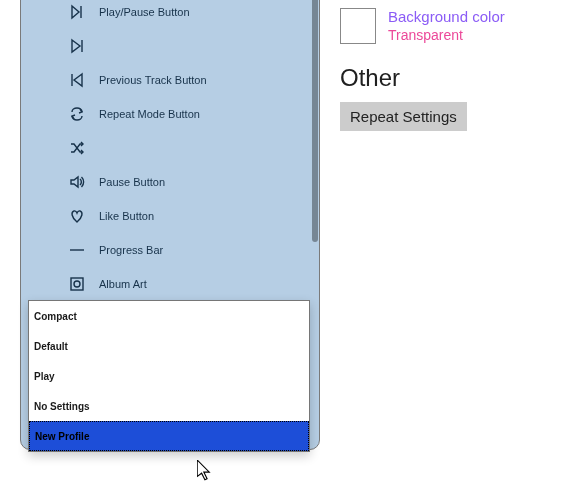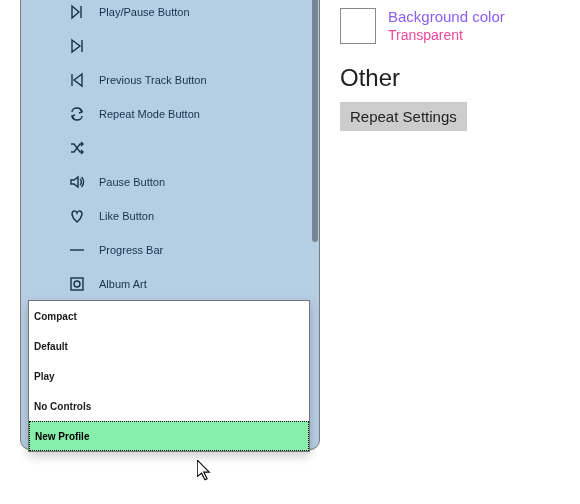--- a/index.html
+++ b/index.html
@@ -111,21 +111,21 @@
     height: 30px;
     display: flex;
     align-items: center;
     padding: 0 5px;
     font-size: 10px;
     color: #1a1a1a;
     cursor: pointer;
     font-weight: bold;
   }
   .popup-item.selected {
-    background: #86efac;
+    background: #1d4ed8;
     border: 1px dotted #000;
     color: #000;
   }
 
   .cursor {
     position: absolute;
     left: 197px;
     top: 460px;
     width: 18px;
     height: 22px;
@@ -244,19 +244,19 @@
   </div>
 
   <div class="section-header">Other</div>
   <button class="reset-btn">Repeat Settings</button>
 </div>
 
 <div class="popup">
   <div class="popup-item">Compact</div>
   <div class="popup-item">Default</div>
   <div class="popup-item">Play</div>
-  <div class="popup-item">No Controls</div>
+  <div class="popup-item">No Settings</div>
   <div class="popup-item selected">New Profile</div>
 </div>
 
 <svg class="cursor" viewBox="0 0 16 20">
   <polygon points="0,0 0,15 4,12 7,18 9,17 6,11 11,11" fill="#fff" stroke="#000" stroke-width="1"></polygon>
 </svg>
 
 </body></html>

